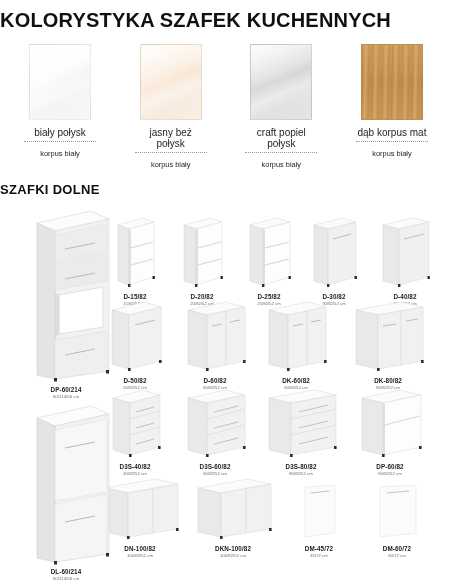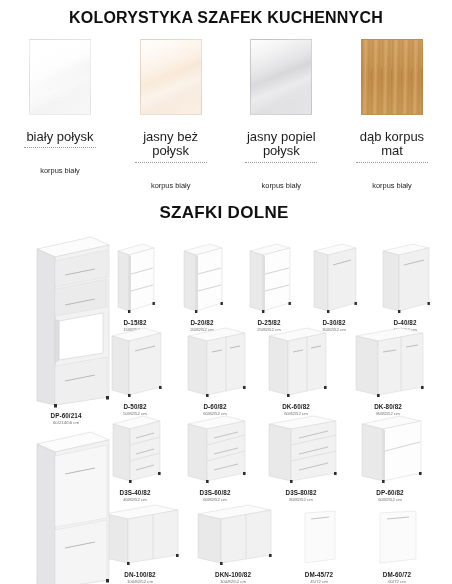--- a/index.html
+++ b/index.html
@@ -3,21 +3,21 @@
 <meta charset="utf-8">
 <style>
   html,body{margin:0;padding:0;background:#ffffff;}
   body{
     width:452px;height:584px;overflow:hidden;position:relative;
     font-family:"Liberation Sans","DejaVu Sans",sans-serif;
     color:#1c1c1c;-webkit-font-smoothing:antialiased;
   }
   
   .page-title{
-    text-align:center;font-size:16px;font-weight:bold;letter-spacing:.2px;
+    text-align:left;font-size:20px;font-weight:bold;letter-spacing:.2px;
     margin:9px 0 0 0;color:#101010;
   }
   
   .swatch-row{
     display:flex;justify-content:space-between;
     padding:12px 22px 0 22px;box-sizing:border-box;width:100%;
   }
   .swatch-cell{width:76px;display:flex;flex-direction:column;align-items:center;}
   .swatch-chip{
     width:62px;height:76px;border:1px solid rgba(0,0,0,.07);box-sizing:border-box;
@@ -35,28 +35,28 @@
        rgba(120,78,32,.18) 0px,rgba(120,78,32,0) 2px,rgba(255,226,183,.22) 4px,
        rgba(120,78,32,.10) 7px,rgba(120,78,32,0) 10px);
     pointer-events:none;
   }
   .chip-mat:after{
     content:"";position:absolute;inset:0;
     background:linear-gradient(170deg,rgba(255,255,255,.07),rgba(0,0,0,.06));
     pointer-events:none;
   }
   .sw-name{
-    font-size:13px;margin-top:15px;text-align:center;color:#1d1d1d;line-height:1.1;
+    font-size:10px;margin-top:7px;text-align:center;color:#1d1d1d;line-height:1.1;
     padding-bottom:3px;border-bottom:1px dotted #9a9a9a;width:72px;
   }
-  .sw-body{font-size:7.4px;margin-top:19px;text-align:center;color:#1d1d1d;line-height:1.1;}
+  .sw-body{font-size:7.4px;margin-top:8px;text-align:center;color:#1d1d1d;line-height:1.1;}
 
   
   .section-title{
-    text-align:center;font-size:17px;font-weight:bold;letter-spacing:.3px;
+    font-size:13px;font-weight:bold;letter-spacing:.3px;
     margin:13px 4px 0 0;color:#101010;
   }
 
   
   .board{position:relative;width:452px;height:396px;margin-top:2px;}
   .item{position:absolute;display:flex;flex-direction:column;align-items:center;}
   .cap{font-size:6.3px;font-weight:bold;letter-spacing:.1px;color:#1b1b1b;margin-top:2px;white-space:nowrap;}
   .dim{font-size:4.3px;color:#6d6d6d;margin-top:1px;white-space:nowrap;}
 
   
@@ -77,21 +77,21 @@
   </div>
 
   <div class="swatch-cell">
     <div class="swatch-chip chip-gloss" style="background:linear-gradient(150deg,#fdf2e6 0%,#faeada 45%,#f3dfcb 72%,#fbefe2 100%)"></div>
     <div class="sw-name">jasny beż połysk</div>
     <div class="sw-body">korpus biały</div>
   </div>
 
   <div class="swatch-cell">
     <div class="swatch-chip chip-gloss" style="background:linear-gradient(150deg,#e6e6e8 0%,#d9d9dc 45%,#cfcfd3 72%,#e3e3e6 100%)"></div>
-    <div class="sw-name">jasny popiel połysk</div>
+    <div class="sw-name">craft popiel połysk</div>
     <div class="sw-body">korpus biały</div>
   </div>
 
   <div class="swatch-cell">
     <div class="swatch-chip chip-wood" style="background:linear-gradient(180deg,#cf9d5b 0%,#c4904c 50%,#cb9956 100%)"></div>
     <div class="sw-name">dąb korpus mat</div>
     <div class="sw-body">korpus biały</div>
   </div>
 
 </div>

